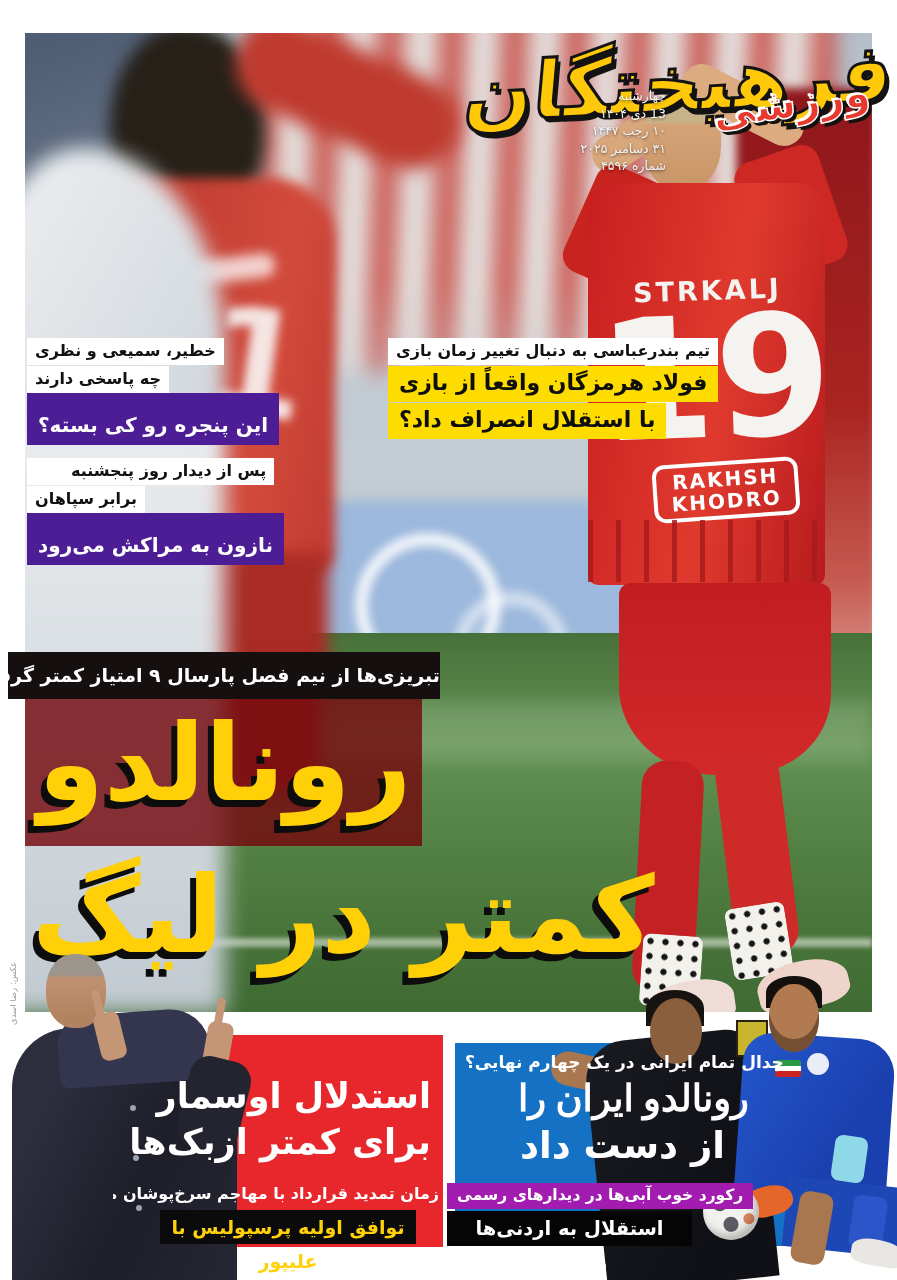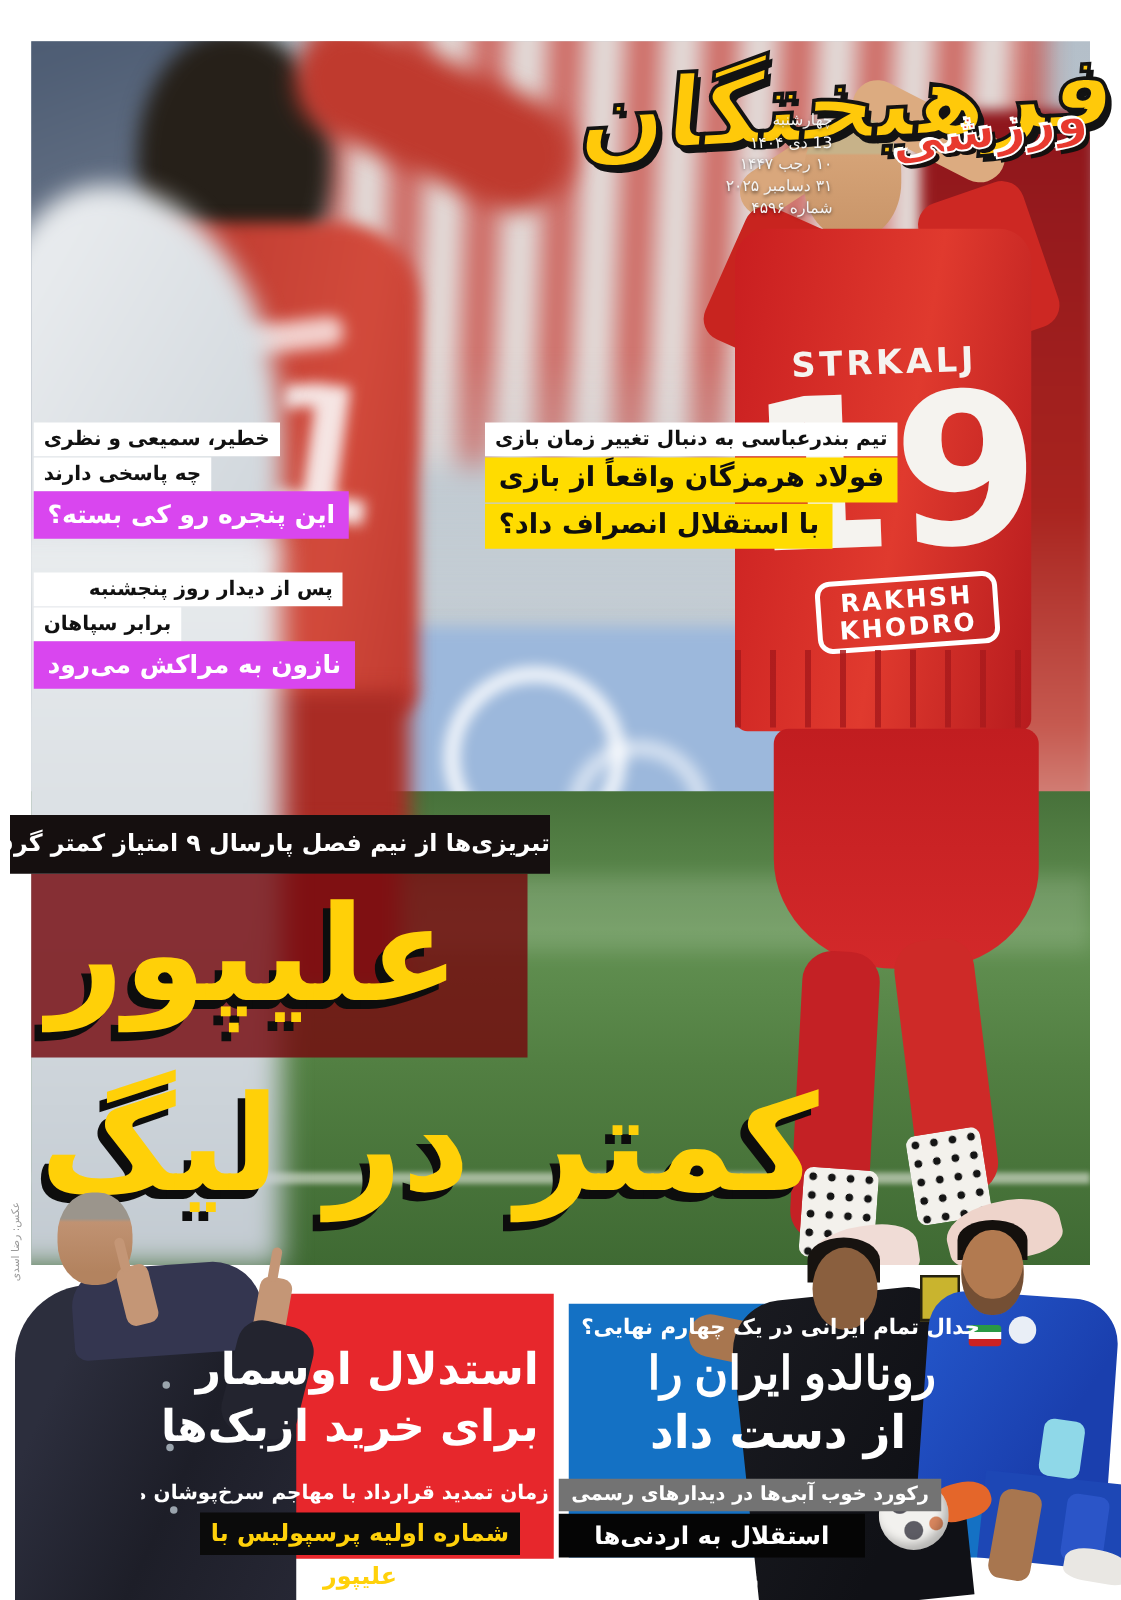--- a/index.html
+++ b/index.html
@@ -81,21 +81,21 @@
         -webkit-text-stroke:3px #131313;text-shadow:4px 5px 0 #131313;white-space:nowrap;}
   .logo-sub{left:712px;top:78px;z-index:7;font-size:42px;font-weight:bold;color:#e8392e;
         transform:rotate(-8deg);-webkit-text-stroke:1.5px #ffffff;
         text-shadow:3px 4px 0 #14100e, -2px -2px 0 #ffffff;white-space:nowrap;}
   .dates{left:528px;top:87px;z-index:7;width:138px;color:#f4f4f4;font-size:12.5px;
         line-height:17.5px;text-align:right;direction:rtl;text-shadow:0 1px 3px rgba(0,0,0,.6);}
 
   
   .chip{position:absolute;z-index:6;background:#ffffff;color:#111;font-weight:bold;
         font-size:16px;padding:3px 8px 5px;direction:rtl;white-space:nowrap;}
-  .chip.red{background:#d946ef;color:#fff;font-size:20px;padding:6px 11px 8px;}
+  .chip.red{background:#4c1d95;color:#fff;font-size:20px;padding:20px 11px 8px;}
   .chip.yellow{background:#ffdc00;color:#0e0e0e;font-size:22px;padding:4px 11px 7px;}
 
   .main-kicker{left:8px;top:652px;width:432px;height:47px;z-index:6;background:#150f0f;
         color:#fff;font-weight:bold;font-size:19px;line-height:47px;text-align:center;
         direction:rtl;white-space:nowrap;}
   .t1-bg{left:25px;top:699px;width:397px;height:147px;background:rgba(116,9,14,.82);z-index:5;}
   .big-title{z-index:6;font-weight:bold;color:#ffd008;direction:rtl;white-space:nowrap;
         text-shadow:-6px 7px 0 #0d0d0d;line-height:1.2;}
   .t1{left:38px;top:700px;font-size:106px;}
   .t2{left:32px;top:852px;font-size:106px;}
@@ -160,21 +160,21 @@
         radial-gradient(circle at 72% 30%,#6a6a72 6px,rgba(0,0,0,0) 7px),
         radial-gradient(circle at 50% 72%,#5d5c64 7px,rgba(0,0,0,0) 8px),
         radial-gradient(circle at 82% 62%,#d8865e 5px,rgba(0,0,0,0) 6px),#f2f1ee;
         box-shadow:inset -4px -5px 8px rgba(0,0,0,.25);}
   .bb-kicker{left:465px;top:1052px;z-index:7;color:#fff;font-weight:bold;font-size:17px;
         direction:rtl;white-space:nowrap;}
   .bb-t1{left:518px;top:1077px;z-index:7;color:#fff;font-weight:bold;font-size:37px;
         direction:rtl;white-space:nowrap;font-family:Liberation Serif, serif;}
   .bb-t2{left:520px;top:1124px;z-index:7;color:#fff;font-weight:bold;font-size:37px;
         direction:rtl;white-space:nowrap;}
-  .bb-sub{left:447px;top:1183px;z-index:7;background:#737373;color:#fff;font-weight:bold;
+  .bb-sub{left:447px;top:1183px;z-index:7;background:#a21caf;color:#fff;font-weight:bold;
         font-size:15.5px;padding:3px 10px 5px;direction:rtl;white-space:nowrap;}
   .bb-bar{left:447px;top:1211px;width:245px;height:35px;z-index:7;background:#050505;color:#fff;
         font-weight:bold;font-size:19.5px;line-height:35px;text-align:center;direction:rtl;}
 </style>
 </head>
 <body>
 
 <div id="page">
 
   <div id="photo" class="abs">
@@ -238,41 +238,41 @@
   <div class="chip" style="left:27px;top:458px;padding-left:44px;">پس از دیدار روز پنجشنبه</div>
   <div class="chip" style="left:27px;top:486px;">برابر سپاهان</div>
   <div class="chip red" style="left:27px;top:513px;">نازون به مراکش می‌رود</div>
 
   <div class="chip" style="left:388px;top:338px;">تیم بندرعباسی به دنبال تغییر زمان بازی</div>
   <div class="chip yellow" style="left:388px;top:403px;">با استقلال انصراف داد؟</div>
   <div class="chip yellow" style="left:388px;top:366px;">فولاد هرمزگان واقعاً از بازی</div>
 
   <div class="abs main-kicker">تبریزی‌ها از نیم فصل پارسال ۹ امتیاز کمتر گرفته‌اند</div>
   <div class="abs t1-bg"></div>
-  <div class="abs big-title t1">علیپور</div>
+  <div class="abs big-title t1">رونالدو</div>
   <div class="abs big-title t2">کمتر در لیگ</div>
 
   <div class="abs panel-red"></div>
   <div class="abs coach">
     <div class="abs coach-coat"></div>
     <div class="abs coach-collar"></div>
     <div class="abs coach-head"></div>
     <div class="abs coach-hand hand-l"></div>
     <div class="abs coach-hand hand-r"></div>
     <div class="abs coach-sleeve"></div>
     <div class="abs coach-btn" style="left:130px;top:1105px;"></div>
     <div class="abs coach-btn" style="left:133px;top:1155px;"></div>
     <div class="abs coach-btn" style="left:136px;top:1205px;"></div>
   </div>
   <div class="abs credit">عکس: رضا اسدی</div>
 
   <div class="abs br-t1">استدلال اوسمار</div>
-  <div class="abs br-t2">برای خرید ازبک‌ها</div>
+  <div class="abs br-t2">برای کمتر ازبک‌ها</div>
   <div class="abs br-sub">زمان تمدید قرارداد با مهاجم سرخ‌پوشان مشخص شد</div>
-  <div class="abs br-bar">شماره اولیه پرسپولیس با علیپور</div>
+  <div class="abs br-bar">توافق اولیه پرسپولیس با علیپور</div>
 
   <div class="abs panel-blue"></div>
   <div class="abs players">
     <div class="abs dp-arm"></div>
     <div class="abs dp-body"></div>
     <div class="abs dp-hair"></div>
     <div class="abs dp-head"></div>
     <div class="abs dp-badge"></div>
     <div class="abs bp-body"></div>
     <div class="abs bp-hair"></div>

